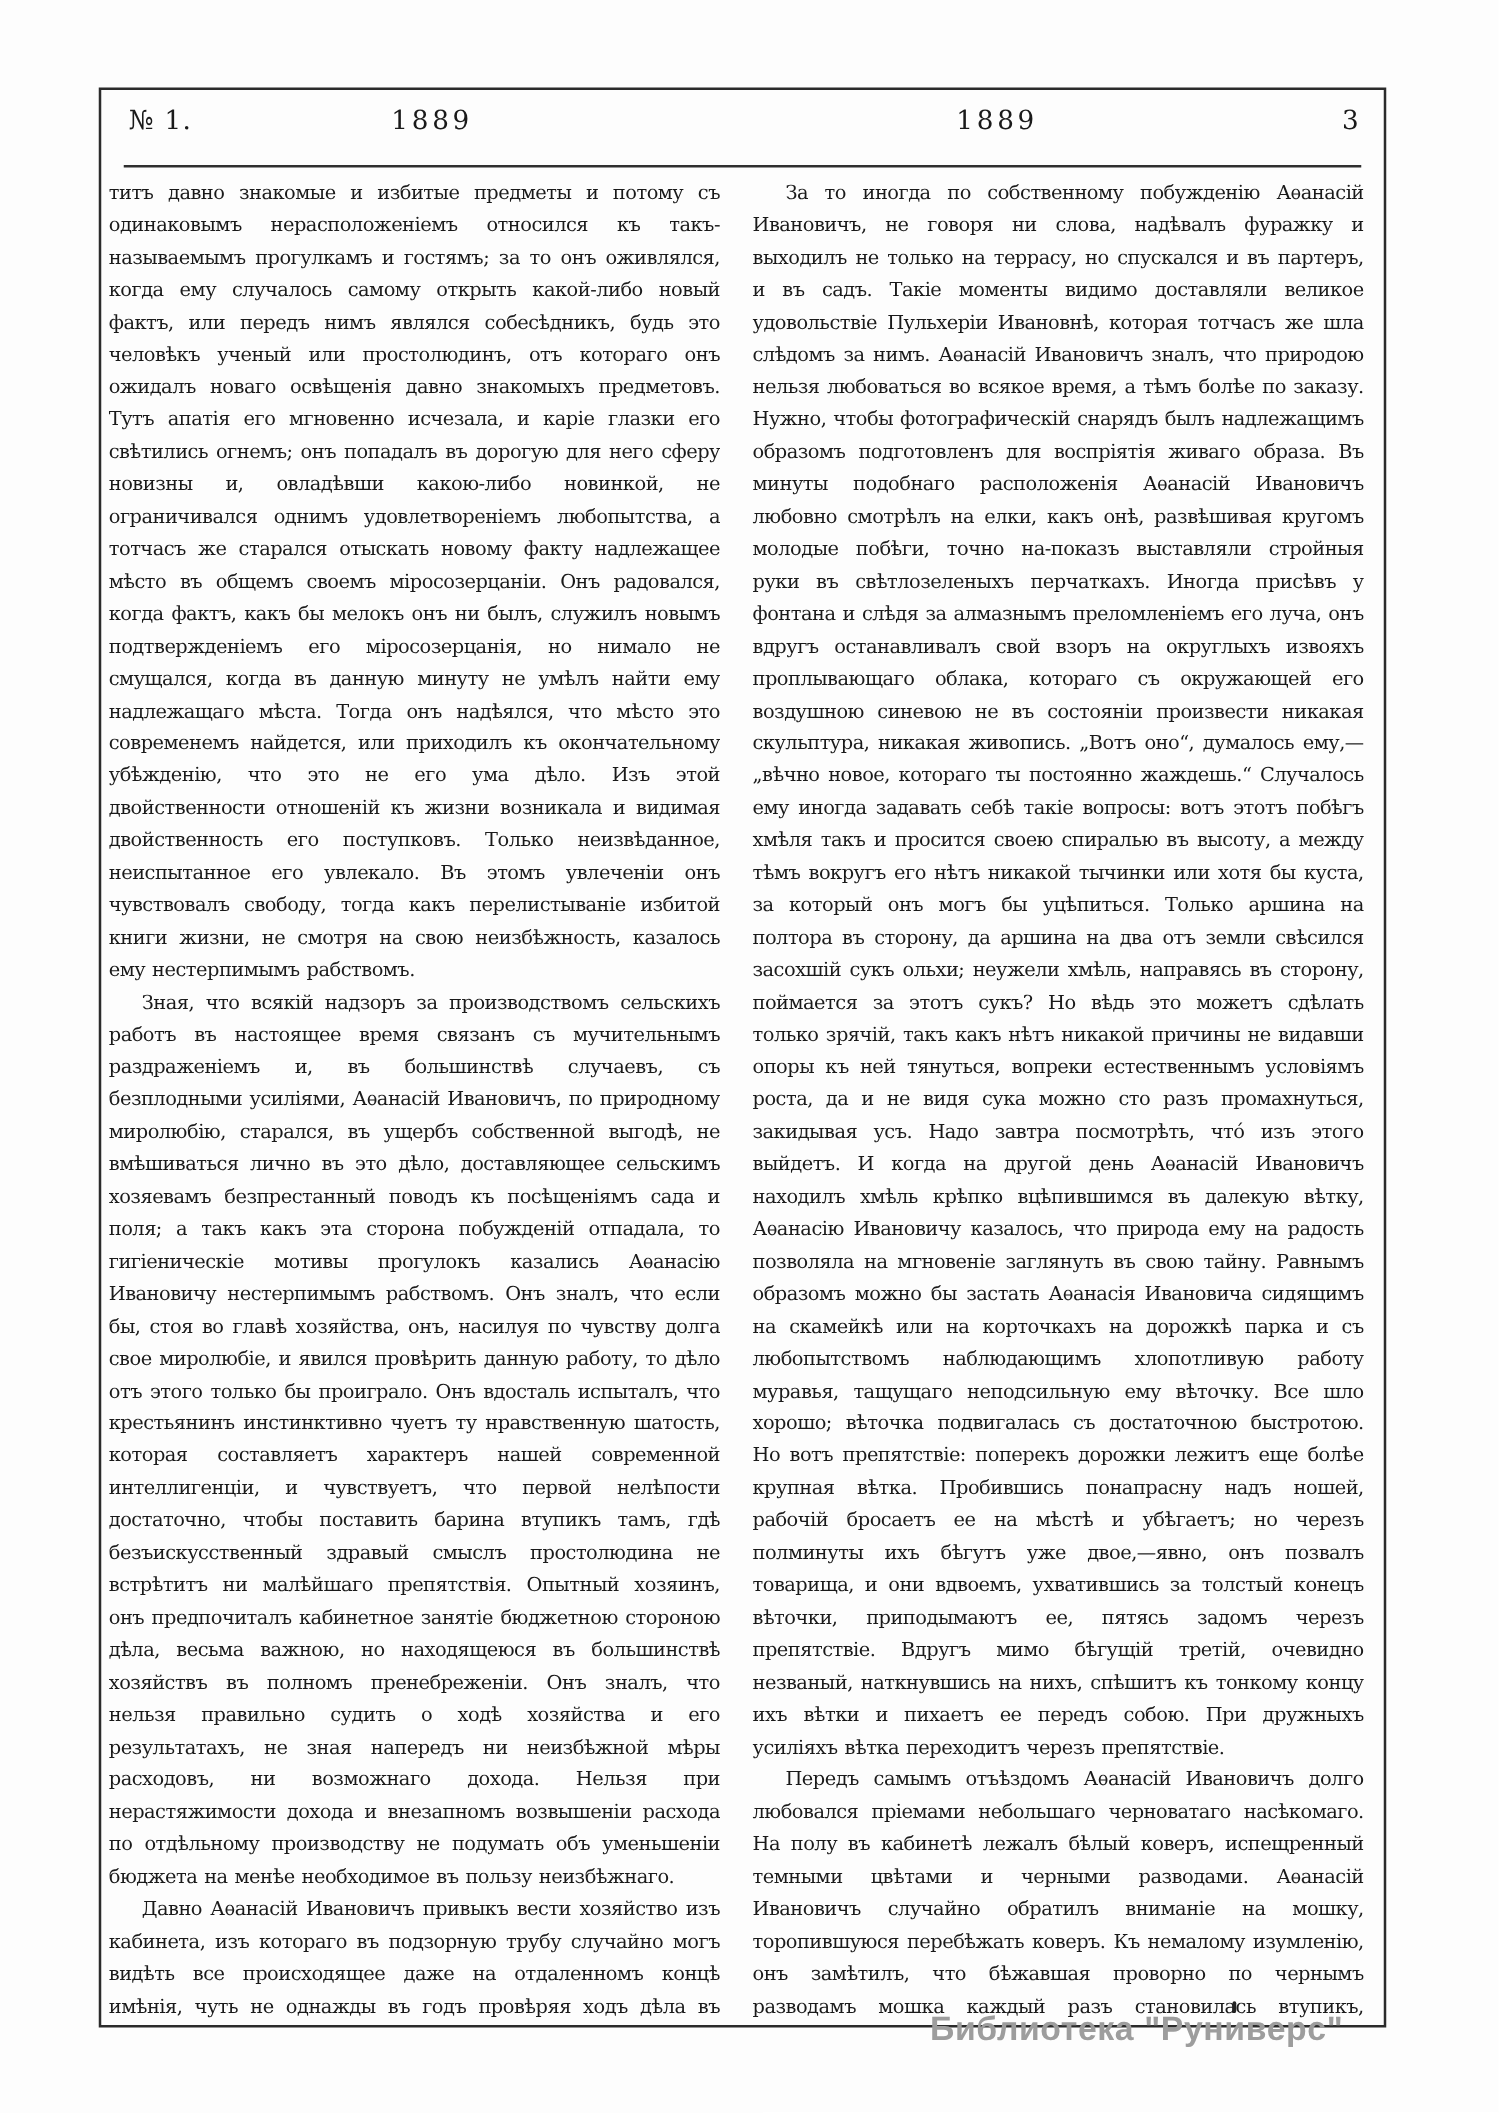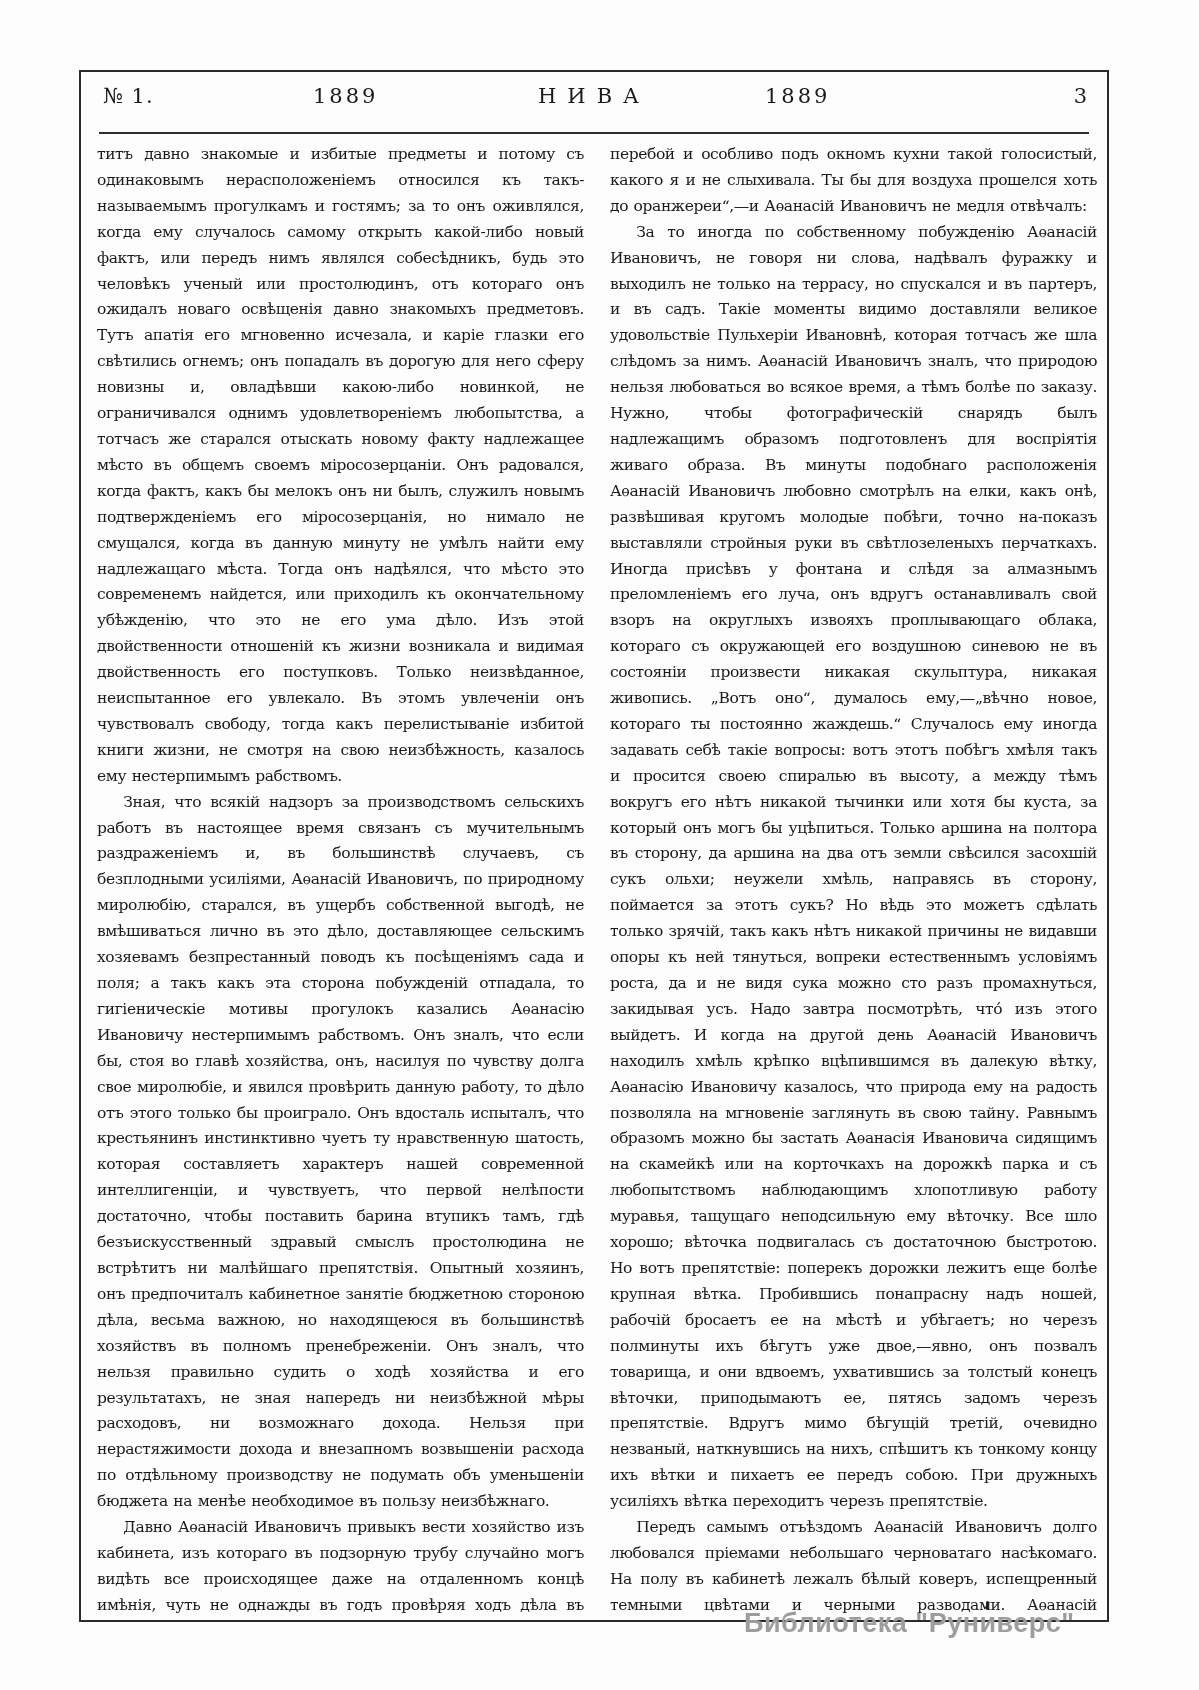--- a/index.html
+++ b/index.html
@@ -35,21 +35,21 @@
   .h-year-r  { left: 684px; top: 12px; letter-spacing: 3px; }
   .h-page    { right: 20px; top: 12px; }
   .rule {
     margin: 4px 18px 0 18px;
     border-top: 2px solid #2f2f2f;
     height: 0;
   }
   .columns {
     display: flex;
     gap: 26px;
-    padding: 8px 10px 0 16px;
+    padding: 8px 10px 0 6px;
   }
   .col {
     width: 489px;
     height: 1480px;
     overflow: hidden;
     text-align: justify;
     font-size: 15.5px;
     line-height: 25.9px;
     letter-spacing: -0.4px;
     word-spacing: 1px;
@@ -78,33 +78,31 @@
   }
 </style>
 </head>
 <body>
 
 <div class="scan">
   <div class="page-frame">
     <div class="header">
       <span class="h-issue">№ 1.</span>
       <span class="h-year-l">1889</span>
-      <span class="h-title">НИВА</span>
       <span class="h-year-r">1889</span>
       <span class="h-page">3</span>
     </div>
     <div class="rule"></div>
     <div class="columns">
       <div class="col">
           <p class="">титъ давно знакомые и избитые предметы и потому съ одинаковымъ нерасположеніемъ относился къ такъ-называемымъ прогулкамъ и гостямъ; за то онъ оживлялся, когда ему случалось самому открыть какой-либо новый фактъ, или передъ нимъ являлся собесѣдникъ, будь это человѣкъ ученый или простолюдинъ, отъ котораго онъ ожидалъ новаго освѣщенія давно знакомыхъ предметовъ. Тутъ апатія его мгновенно исчезала, и каріе глазки его свѣтились огнемъ; онъ попадалъ въ дорогую для него сферу новизны и, овладѣвши какою-либо новинкой, не ограничивался однимъ удовлетвореніемъ любопытства, а тотчасъ же старался отыскать новому факту надлежащее мѣсто въ общемъ своемъ міросозерцаніи. Онъ радовался, когда фактъ, какъ бы мелокъ онъ ни былъ, служилъ новымъ подтвержденіемъ его міросозерцанія, но нимало не смущался, когда въ данную минуту не умѣлъ найти ему надлежащаго мѣста. Тогда онъ надѣялся, что мѣсто это современемъ найдется, или приходилъ къ окончательному убѣжденію, что это не его ума дѣло. Изъ этой двойственности отношеній къ жизни возникала и видимая двойственность его поступковъ. Только неизвѣданное, неиспытанное его увлекало. Въ этомъ увлеченіи онъ чувствовалъ свободу, тогда какъ перелистываніе избитой книги жизни, не смотря на свою неизбѣжность, казалось ему нестерпимымъ рабствомъ.</p>
           <p class="indent">Зная, что всякій надзоръ за производствомъ сельскихъ работъ въ настоящее время связанъ съ мучительнымъ раздраженіемъ и, въ большинствѣ случаевъ, съ безплодными усиліями, Аѳанасій Ивановичъ, по природному миролюбію, старался, въ ущербъ собственной выгодѣ, не вмѣшиваться лично въ это дѣло, доставляющее сельскимъ хозяевамъ безпрестанный поводъ къ посѣщеніямъ сада и поля; а такъ какъ эта сторона побужденій отпадала, то гигіеническіе мотивы прогулокъ казались Аѳанасію Ивановичу нестерпимымъ рабствомъ. Онъ зналъ, что если бы, стоя во главѣ хозяйства, онъ, насилуя по чувству долга свое миролюбіе, и явился провѣрить данную работу, то дѣло отъ этого только бы проиграло. Онъ вдосталь испыталъ, что крестьянинъ инстинктивно чуетъ ту нравственную шатость, которая составляетъ характеръ нашей современной интеллигенціи, и чувствуетъ, что первой нелѣпости достаточно, чтобы поставить барина втупикъ тамъ, гдѣ безъискусственный здравый смыслъ простолюдина не встрѣтитъ ни малѣйшаго препятствія. Опытный хозяинъ, онъ предпочиталъ кабинетное занятіе бюджетною стороною дѣла, весьма важною, но находящеюся въ большинствѣ хозяйствъ въ полномъ пренебреженіи. Онъ зналъ, что нельзя правильно судить о ходѣ хозяйства и его результатахъ, не зная напередъ ни неизбѣжной мѣры расходовъ, ни возможнаго дохода. Нельзя при нерастяжимости дохода и внезапномъ возвышеніи расхода по отдѣльному производству не подумать объ уменьшеніи бюджета на менѣе необходимое въ пользу неизбѣжнаго.</p>
           <p class="indent">Давно Аѳанасій Ивановичъ привыкъ вести хозяйство изъ кабинета, изъ котораго въ подзорную трубу случайно могъ видѣть все происходящее даже на отдаленномъ концѣ имѣнія, чуть не однажды въ годъ провѣряя ходъ дѣла въ такую пору, когда упущеніе было еще поправимо. Остальное время онъ предпочиталъ проводить въ кабинетѣ за какою-либо интересною книгой не обширной, но избранной библіотеки, и, чтобы не засидѣться совершенно, ежедневно игралъ двѣ-три партіи на билліардѣ съ Пульхеріею Ивановною.</p>
         </div>
       <div class="col">
-          <p class="">перебой и особливо подъ окномъ кухни такой голосистый, какого я и не слыхивала. Ты бы для воздуха прошелся хоть до оранжереи“,—и Аѳанасій Ивановичъ не медля отвѣчалъ:</p>
           <p class="indent">За то иногда по собственному побужденію Аѳанасій Ивановичъ, не говоря ни слова, надѣвалъ фуражку и выходилъ не только на террасу, но спускался и въ партеръ, и въ садъ. Такіе моменты видимо доставляли великое удовольствіе Пульхеріи Ивановнѣ, которая тотчасъ же шла слѣдомъ за нимъ. Аѳанасій Ивановичъ зналъ, что природою нельзя любоваться во всякое время, а тѣмъ болѣе по заказу. Нужно, чтобы фотографическій снарядъ былъ надлежащимъ образомъ подготовленъ для воспріятія живаго образа. Въ минуты подобнаго расположенія Аѳанасій Ивановичъ любовно смотрѣлъ на елки, какъ онѣ, развѣшивая кругомъ молодые побѣги, точно на-показъ выставляли стройныя руки въ свѣтлозеленыхъ перчаткахъ. Иногда присѣвъ у фонтана и слѣдя за алмазнымъ преломленіемъ его луча, онъ вдругъ останавливалъ свой взоръ на округлыхъ извояхъ проплывающаго облака, котораго съ окружающей его воздушною синевою не въ состояніи произвести никакая скульптура, никакая живопись. „Вотъ оно“, думалось ему,—„вѣчно новое, котораго ты постоянно жаждешь.“ Случалось ему иногда задавать себѣ такіе вопросы: вотъ этотъ побѣгъ хмѣля такъ и просится своею спиралью въ высоту, а между тѣмъ вокругъ его нѣтъ никакой тычинки или хотя бы куста, за который онъ могъ бы уцѣпиться. Только аршина на полтора въ сторону, да аршина на два отъ земли свѣсился засохшій сукъ ольхи; неужели хмѣль, направясь въ сторону, поймается за этотъ сукъ? Но вѣдь это можетъ сдѣлать только зрячій, такъ какъ нѣтъ никакой причины не видавши опоры къ ней тянуться, вопреки естественнымъ условіямъ роста, да и не видя сука можно сто разъ промахнуться, закидывая усъ. Надо завтра посмотрѣть, что́ изъ этого выйдетъ. И когда на другой день Аѳанасій Ивановичъ находилъ хмѣль крѣпко вцѣпившимся въ далекую вѣтку, Аѳанасію Ивановичу казалось, что природа ему на радость позволяла на мгновеніе заглянуть въ свою тайну. Равнымъ образомъ можно бы застать Аѳанасія Ивановича сидящимъ на скамейкѣ или на корточкахъ на дорожкѣ парка и съ любопытствомъ наблюдающимъ хлопотливую работу муравья, тащущаго неподсильную ему вѣточку. Все шло хорошо; вѣточка подвигалась съ достаточною быстротою. Но вотъ препятствіе: поперекъ дорожки лежитъ еще болѣе крупная вѣтка. Пробившись понапрасну надъ ношей, рабочій бросаетъ ее на мѣстѣ и убѣгаетъ; но черезъ полминуты ихъ бѣгутъ уже двое,—явно, онъ позвалъ товарища, и они вдвоемъ, ухватившись за толстый конецъ вѣточки, приподымаютъ ее, пятясь задомъ черезъ препятствіе. Вдругъ мимо бѣгущій третій, очевидно незваный, наткнувшись на нихъ, спѣшитъ къ тонкому концу ихъ вѣтки и пихаетъ ее передъ собою. При дружныхъ усиліяхъ вѣтка переходитъ черезъ препятствіе.</p>
           <p class="indent">Передъ самымъ отъѣздомъ Аѳанасій Ивановичъ долго любовался пріемами небольшаго черноватаго насѣкомаго. На полу въ кабинетѣ лежалъ бѣлый коверъ, испещренный темными цвѣтами и черными разводами. Аѳанасій Ивановичъ случайно обратилъ вниманіе на мошку, торопившуюся перебѣжать коверъ. Къ немалому изумленію, онъ замѣтилъ, что бѣжавшая проворно по чернымъ разводамъ мошка каждый разъ становилась втупикъ, натыкаясь на бѣлый фонъ. Она видимо пугалась этого бѣлаго и недоумѣвала, какъ продолжать путь въ желаемомъ направленіи. Постоявъ нѣкоторое время на мѣстѣ, она направлялась по черной полосѣ,</p>
         </div>
     </div>
     <div class="ink-mark"></div>
   </div>
   <div class="watermark">Библиотека "Руниверс"</div>
 </div>
 
 </body></html>

